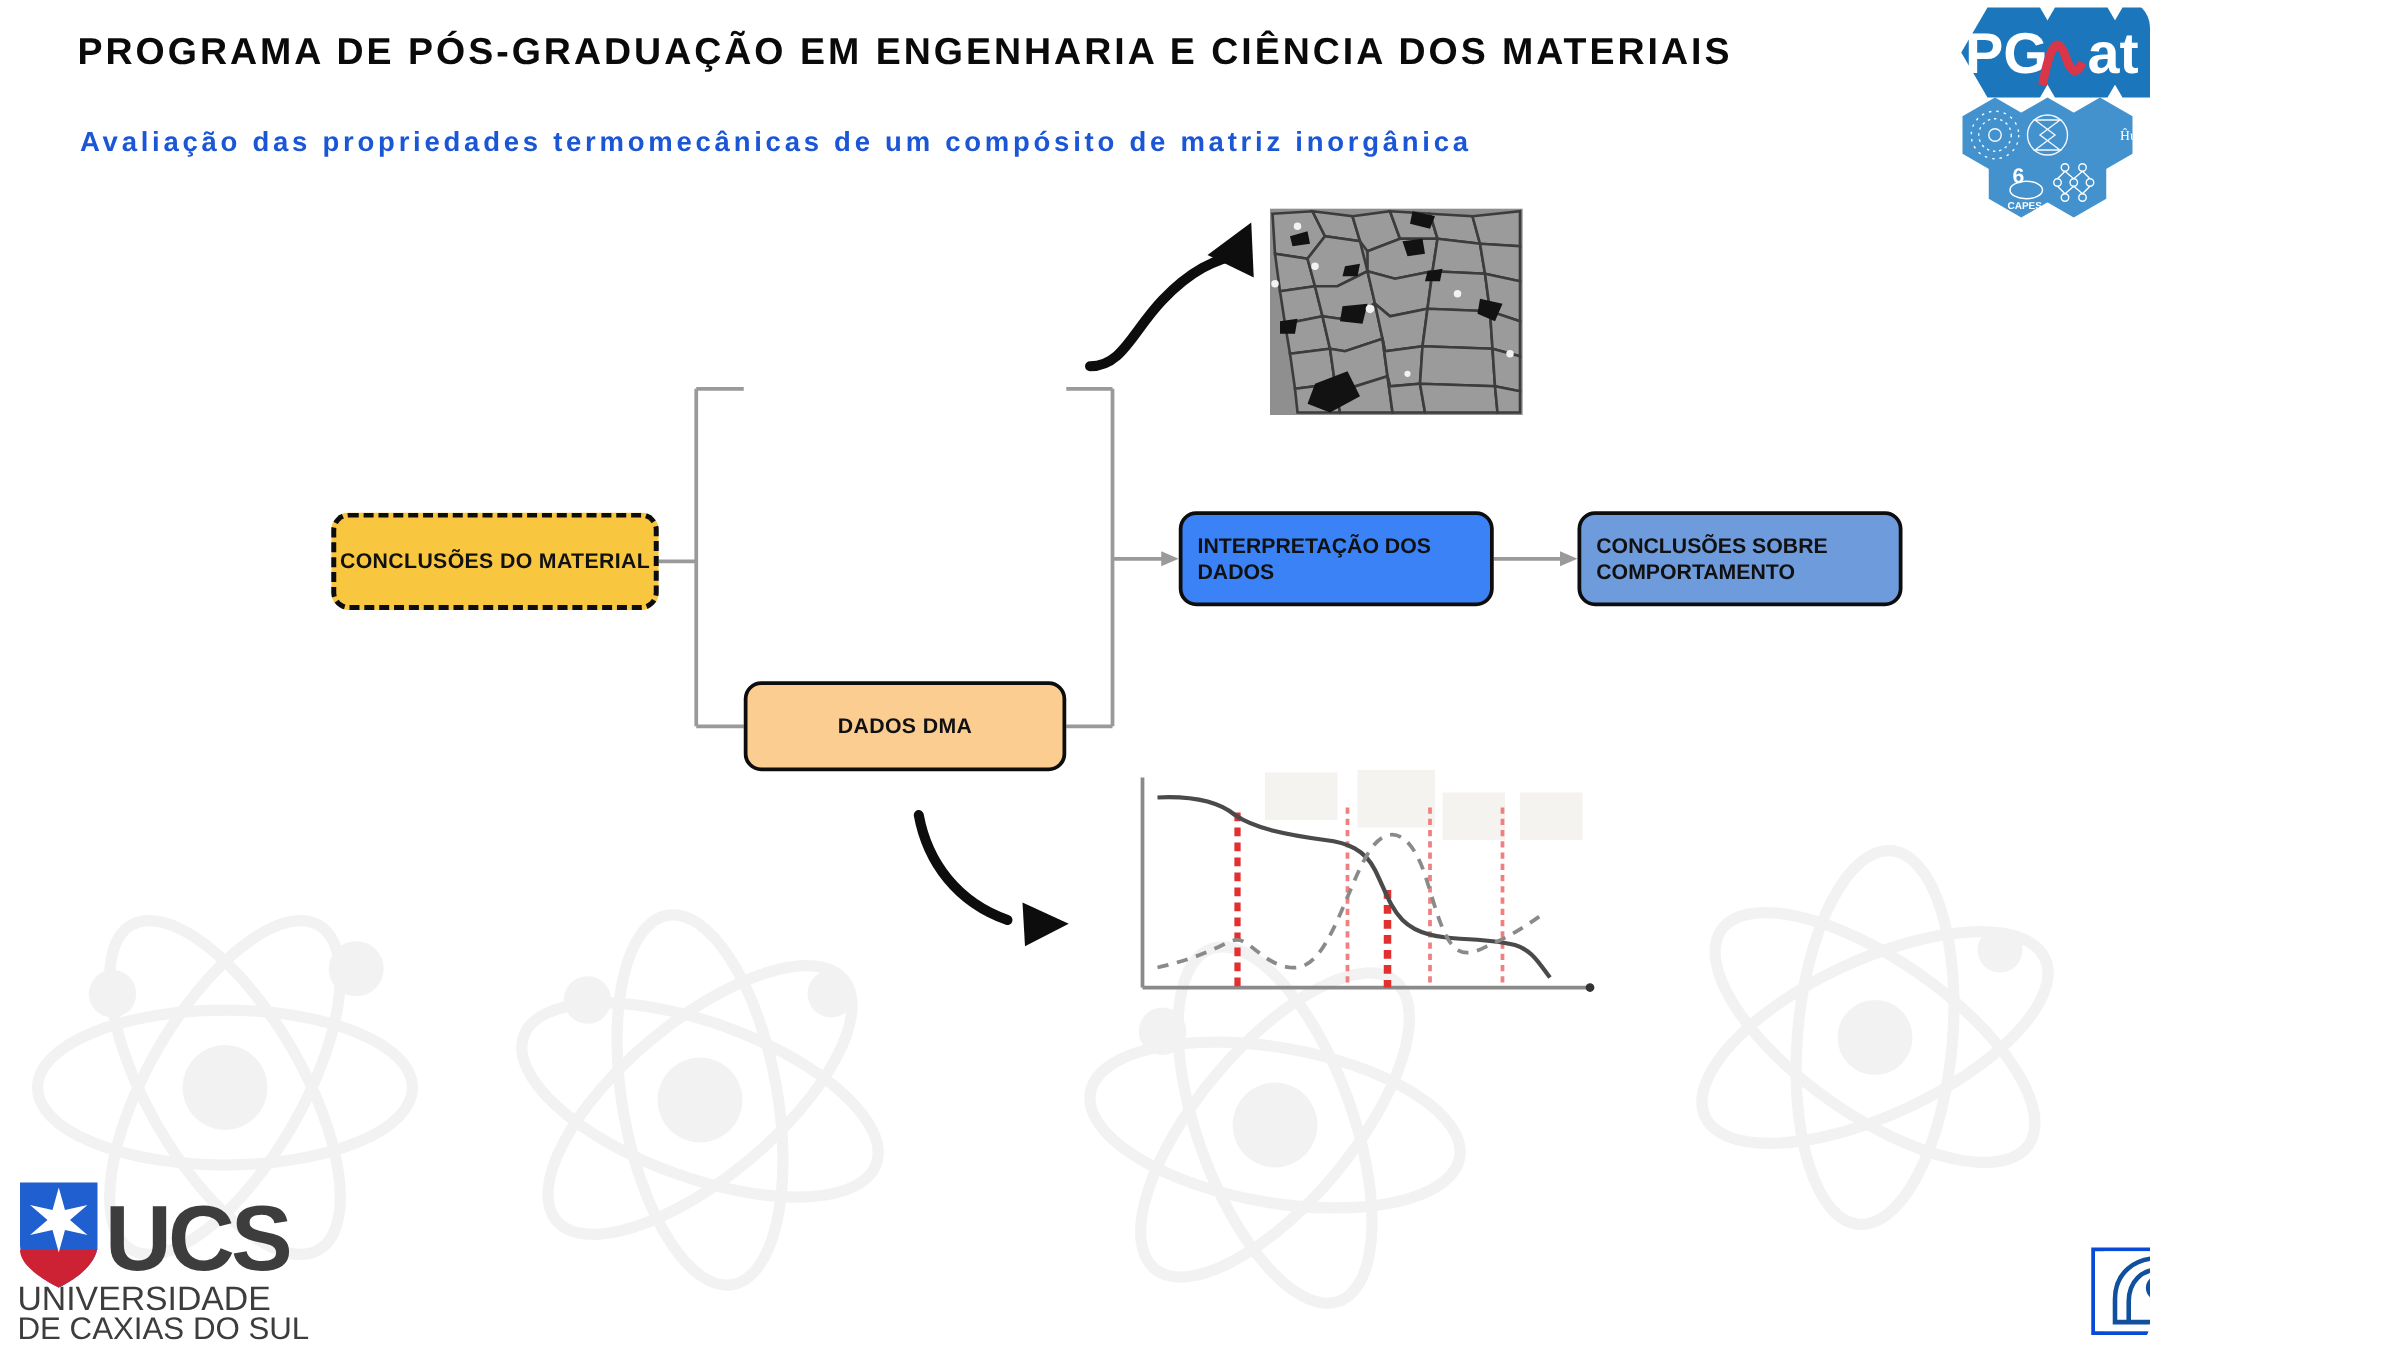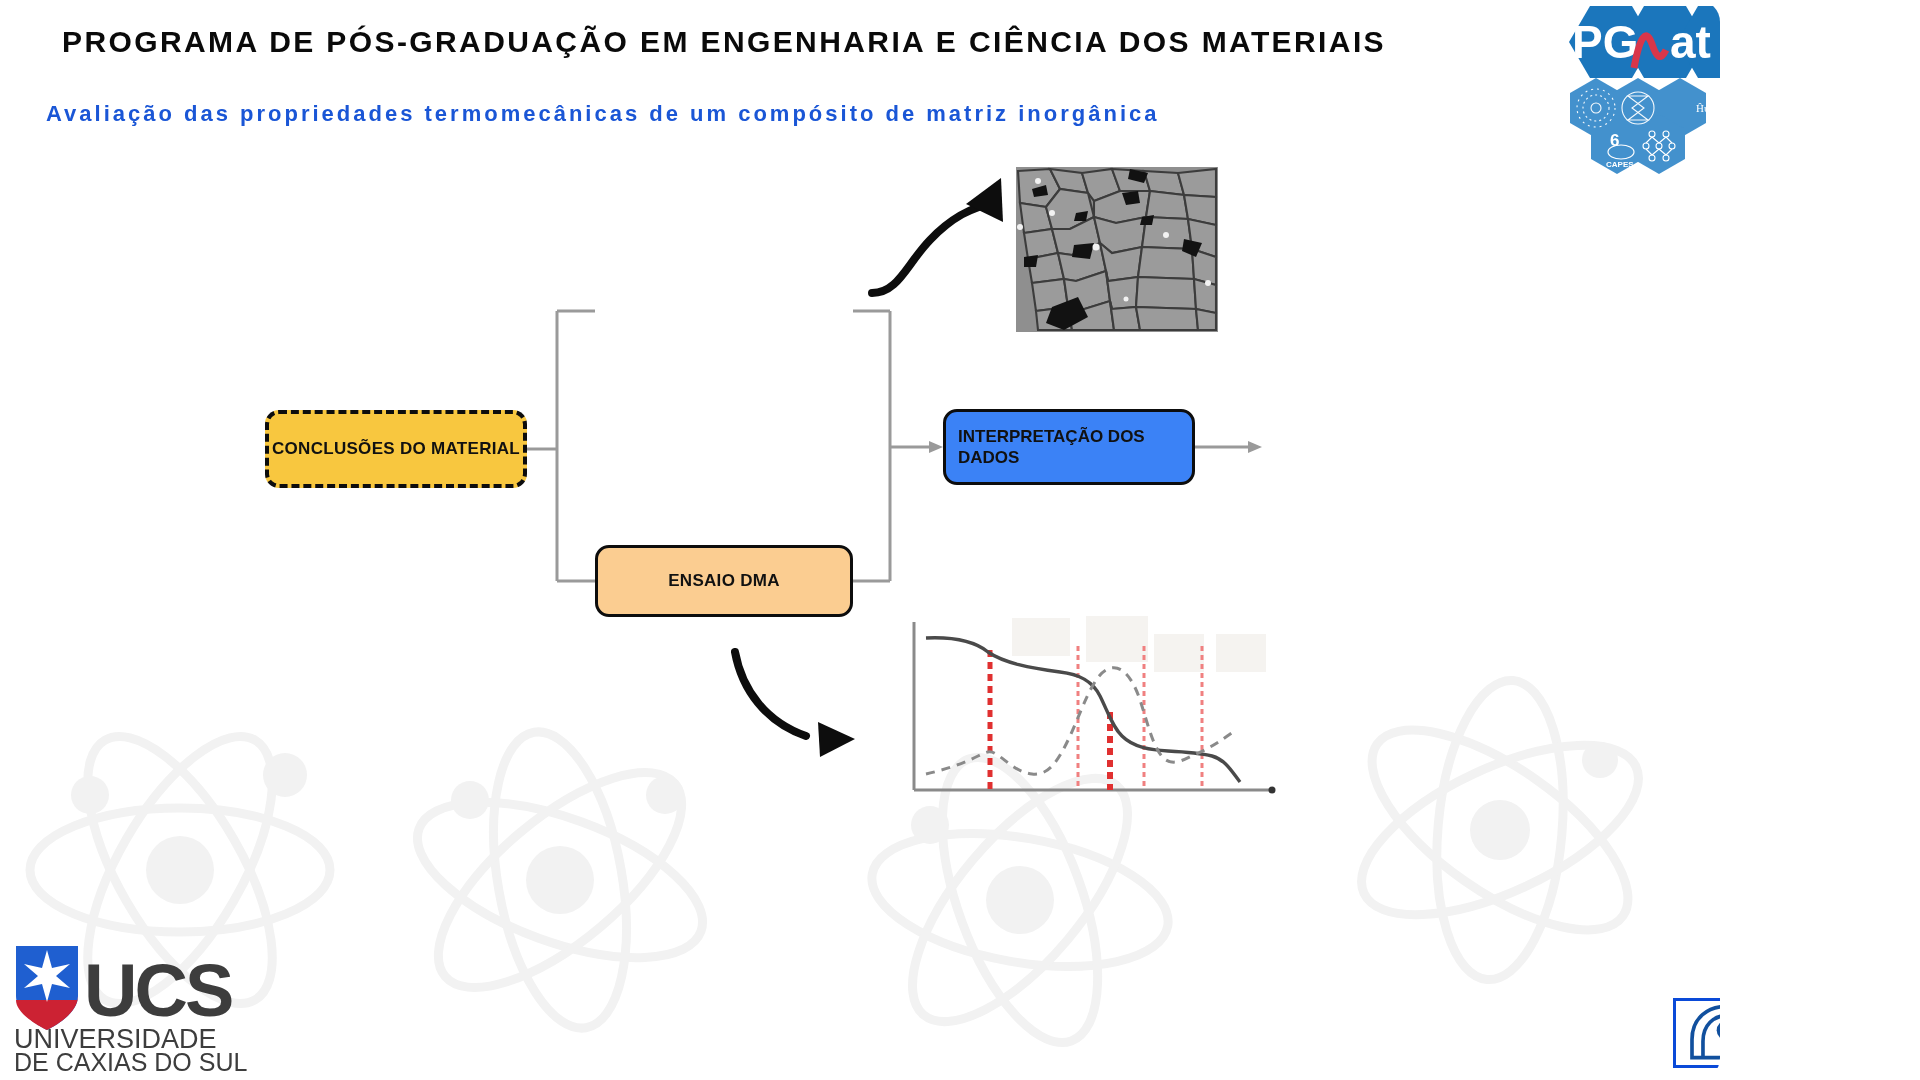--- a/index.html
+++ b/index.html
@@ -34,21 +34,21 @@
     top: 25px;
     font-size: 30px;
     font-weight: bold;
     letter-spacing: 2.4px;
     color: #0a0a0a;
     white-space: nowrap;
     z-index: 3;
   }
   #header-subtitle {
     position: absolute;
-    left: 46px;
+    left: 64px;
     top: 101px;
     font-size: 22px;
     font-weight: bold;
     letter-spacing: 3.0px;
     color: #1a56d6;
     white-space: nowrap;
     z-index: 3;
   }
 
   
@@ -326,22 +326,23 @@
     </g>
     <polygon points="1001,178 1003,222 966,204" fill="#0d0d0d"></polygon>
 
     <g fill="none" stroke="#0d0d0d" stroke-width="8" stroke-linecap="round">
       <path d="M735 652 C742 690, 766 722, 806 736"></path>
     </g>
     <polygon points="855,739 818,722 820,757" fill="#0d0d0d"></polygon>
   </svg>
 
   <div class="fbox" id="box-preparacao">CONCLUSÕES DO MATERIAL</div>
-  <div class="fbox" id="box-dma">ENSAIO DMA</div>
+  <div class="fbox" id="box-dma">DADOS DMA</div>
   <div class="fbox" id="box-interpretacao">INTERPRETAÇÃO DOS DADOS</div>
+  <div class="fbox" id="box-conclusoes">CONCLUSÕES SOBRE COMPORTAMENTO</div>
 
   <svg id="sem-image" viewBox="0 0 202 165" preserveAspectRatio="none">
     <rect x="0" y="0" width="202" height="165" fill="#8f8f8f"></rect>
     <g stroke="#3c3c3c" stroke-width="2.1" fill="#9b9b9b">
       <polygon points="2,4 34,2 44,22 30,40 4,36"></polygon>
       <polygon points="34,2 66,6 72,26 44,22"></polygon>
       <polygon points="66,6 96,2 104,24 78,34 72,26"></polygon>
       <polygon points="96,2 128,4 134,24 104,24"></polygon>
       <polygon points="128,4 162,6 168,28 134,24"></polygon>
       <polygon points="162,6 200,2 200,30 168,28"></polygon>

